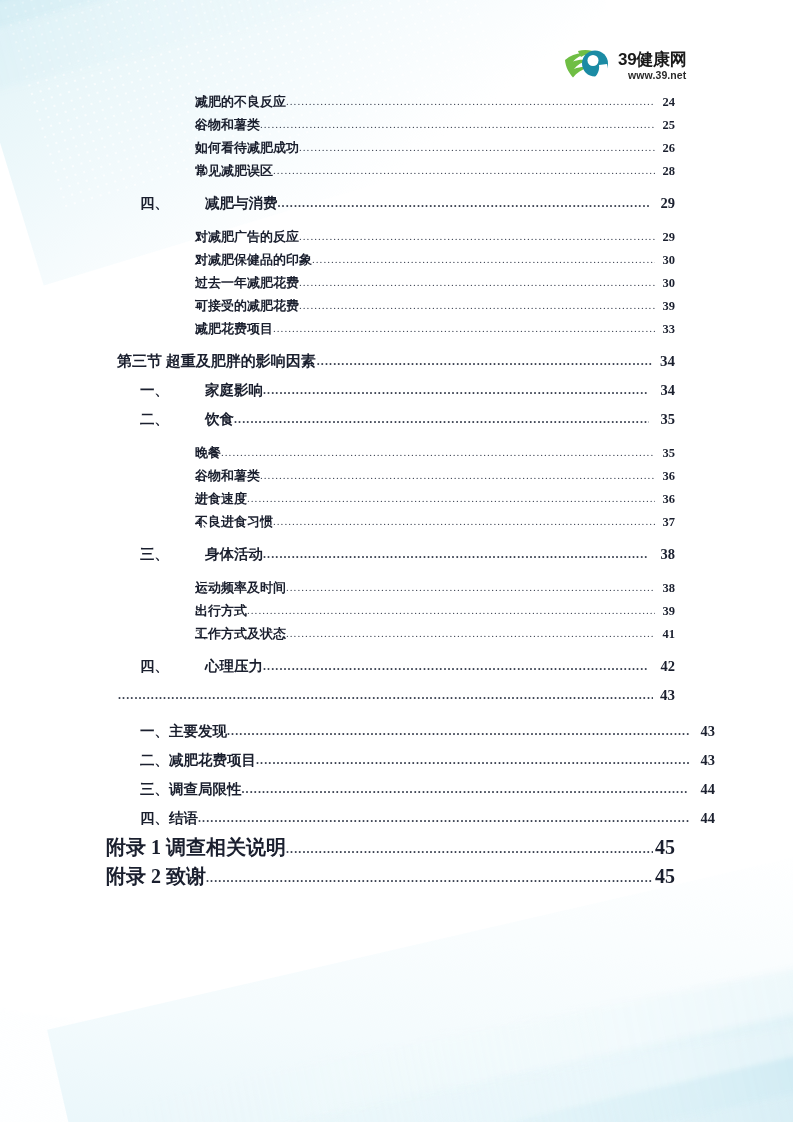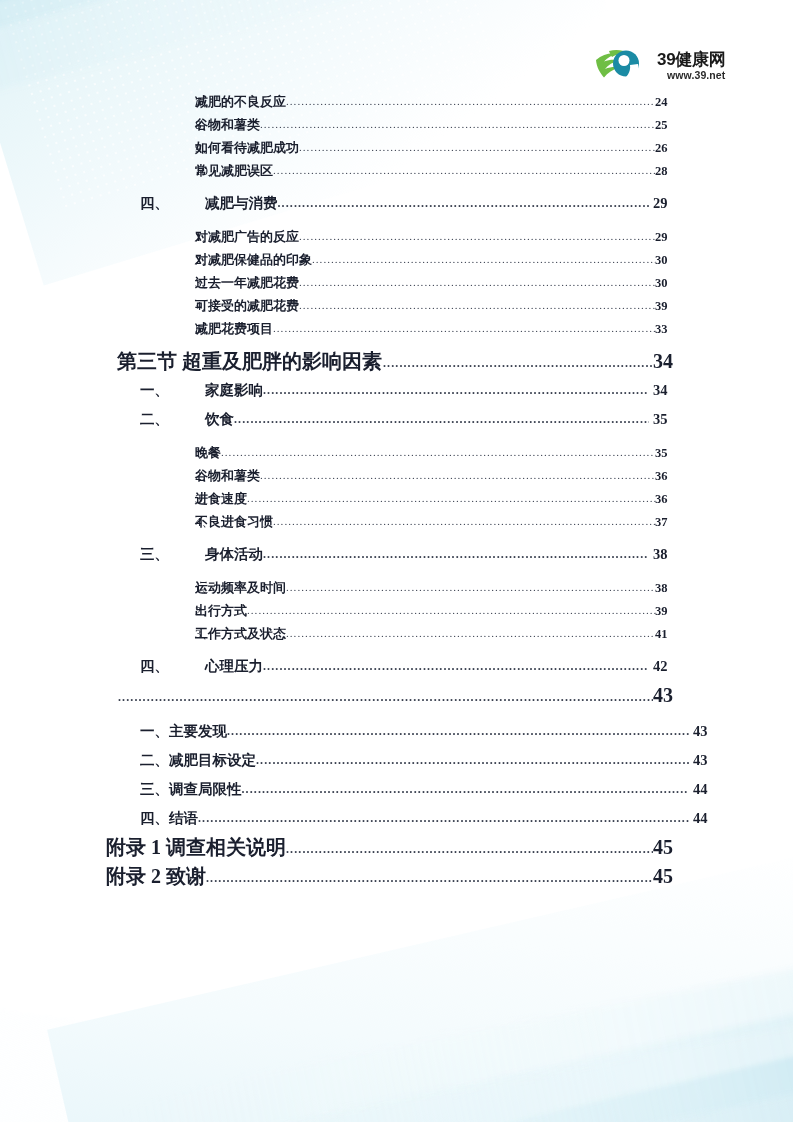--- a/index.html
+++ b/index.html
@@ -183,27 +183,27 @@
                 rgba(252,254,255,0.6) 50%,
                 rgba(255,255,255,0) 100%);
     transform: rotate(8deg);
     transform-origin: 0 100%;
     filter: blur(1px);
   }
 
   
   .logo {
     position: absolute;
-    left: 594px;
+    left: 563px;
     top: 42px;
     width: 140px;
     height: 46px;
     display: flex;
     align-items: center;
-    gap: 13px;
+    gap: 5px;
   }
 
   .logo-mark {
     width: 50px;
     height: 36px;
     flex: 0 0 auto;
   }
 
   .logo-text {
     display: flex;
@@ -272,30 +272,30 @@
 
   .toc-dots::after {
     content: "................................................................................................................................................................................................................";
     letter-spacing: 1.1px;
     font-size: 12px;
     color: #3a4150;
   }
 
   .toc-page {
     flex: 0 0 auto;
-    text-align: left;
+    text-align: right;
     white-space: nowrap;
     font-family: "Liberation Serif", "DejaVu Serif", serif;
   }
 
   
 
   
   .lvl-1 {
-    font-size: 20px;
+    font-size: 15px;
     font-weight: 700;
     padding-left: 117px;
     padding-right: 118px;
     height: 29px;
     line-height: 29px;
   }
   .lvl-1 .toc-page { width: 22px; }
   .lvl-1 .toc-dots { margin-left: 1px; }
 
   
@@ -531,21 +531,21 @@
         <span class="toc-dots"></span>
         <span class="toc-page">43</span>
       </div>
       <div class="gap-sm"></div>
       <div class="toc-row lvl-2c">
         <span class="toc-label">一、主要发现</span>
         <span class="toc-dots"></span>
         <span class="toc-page">43</span>
       </div>
       <div class="toc-row lvl-2c">
-        <span class="toc-label">二、减肥目标设定</span>
+        <span class="toc-label">二、减肥花费项目</span>
         <span class="toc-dots"></span>
         <span class="toc-page">43</span>
       </div>
       <div class="toc-row lvl-2c">
         <span class="toc-label">三、调查局限性</span>
         <span class="toc-dots"></span>
         <span class="toc-page">44</span>
       </div>
       <div class="toc-row lvl-2c">
         <span class="toc-label">四、结语</span>

